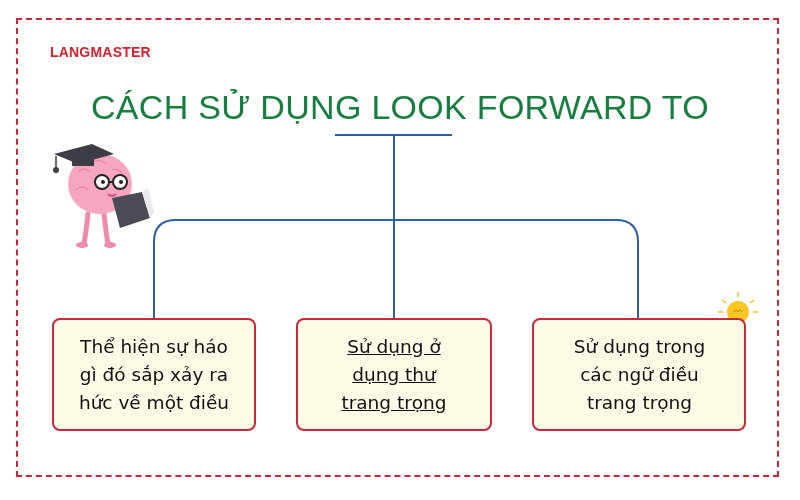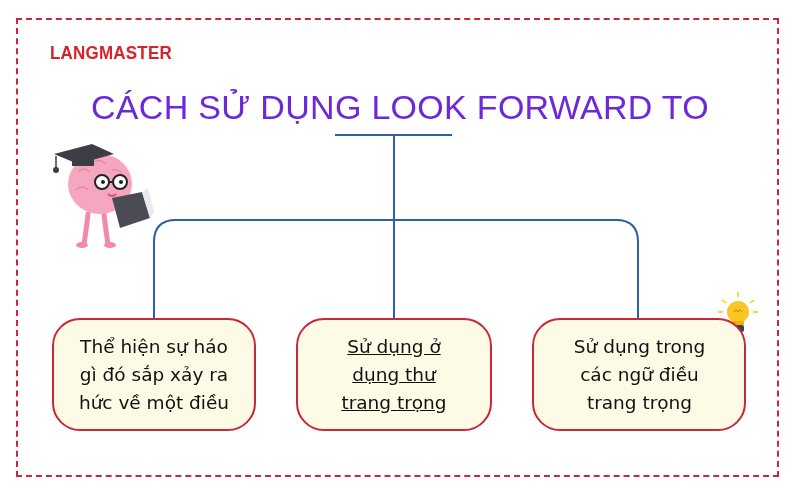--- a/index.html
+++ b/index.html
@@ -1,21 +1,21 @@
 <!DOCTYPE html>
 <html><head>
 <meta charset="utf-8">
 <style>
   html, body { margin:0; padding:0; background:#ffffff; }
   body { width:800px; height:500px; position:relative; overflow:hidden; font-family:"DejaVu Sans", sans-serif; }
   .frame { position:absolute; left:16px; top:18px; width:763px; height:459px; border:2.5px dashed #c8283a; box-sizing:border-box; }
-  .brand { position:absolute; left:50px; top:44px; font-family:"Liberation Sans", sans-serif; font-weight:900; font-size:17px; color:#d7222c; letter-spacing:0.2px; transform:scaleY(1.05); }
-  .title { position:absolute; left:0; width:800px; top:88px; text-align:center; font-family:"Liberation Sans", sans-serif; font-size:34px; color:#6d28d9; letter-spacing:0.3px; }
+  .brand { position:absolute; left:50px; top:44px; font-family:"Liberation Sans", sans-serif; font-weight:900; font-size:14px; color:#d7222c; letter-spacing:0.2px; transform:scaleY(1.05); }
+  .title { position:absolute; left:0; width:800px; top:88px; text-align:center; font-family:"Liberation Sans", sans-serif; font-size:34px; color:#15803d; letter-spacing:0.3px; }
   .lines { position:absolute; left:0; top:0; width:800px; height:500px; }
-  .box { position:absolute; top:318px; height:113px; background:#fdfbe6; border:2px solid #c8283a; border-radius:28px; box-sizing:border-box; display:flex; align-items:center; justify-content:center; text-align:center; font-family:"DejaVu Sans", sans-serif; font-size:18.5px; line-height:28px; color:#111; padding:0 8px; }
+  .box { position:absolute; top:318px; height:113px; background:#fdfbe6; border:2px solid #c8283a; border-radius:8px; box-sizing:border-box; display:flex; align-items:center; justify-content:center; text-align:center; font-family:"DejaVu Sans", sans-serif; font-size:18.5px; line-height:28px; color:#111; padding:0 8px; }
   .box span { display:block; }
   .b1 { left:52px; width:204px; }
   .b2 { left:296px; width:196px;text-decoration:underline; }
   .b3 { left:532px; width:214px;padding-left:9px; }
   .mascot { position:absolute; left:42px; top:132px; width:120px; height:120px; }
   .bulb { position:absolute; left:718px; top:292px; width:40px; height:48px; }
 </style>
 </head>
 <body>
 

